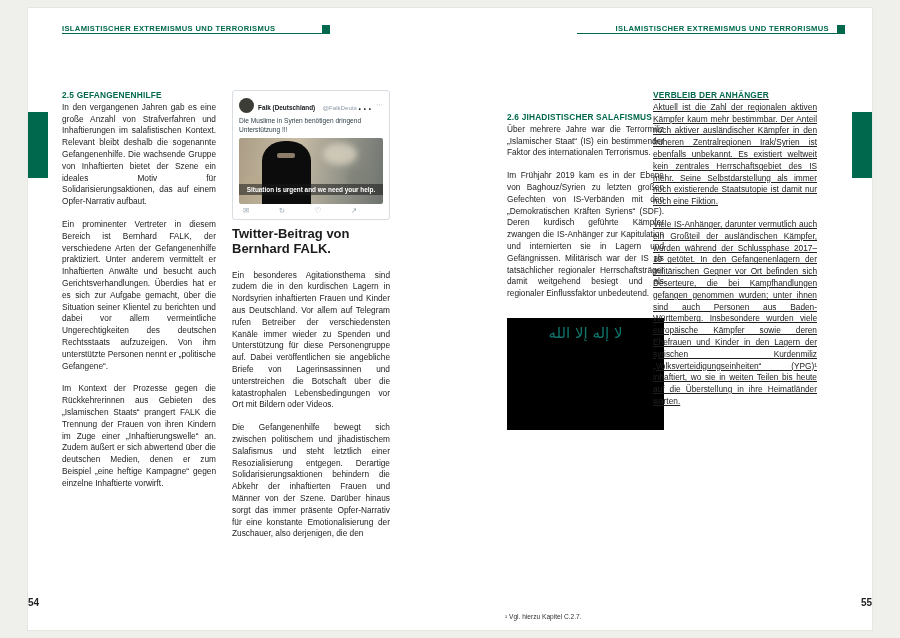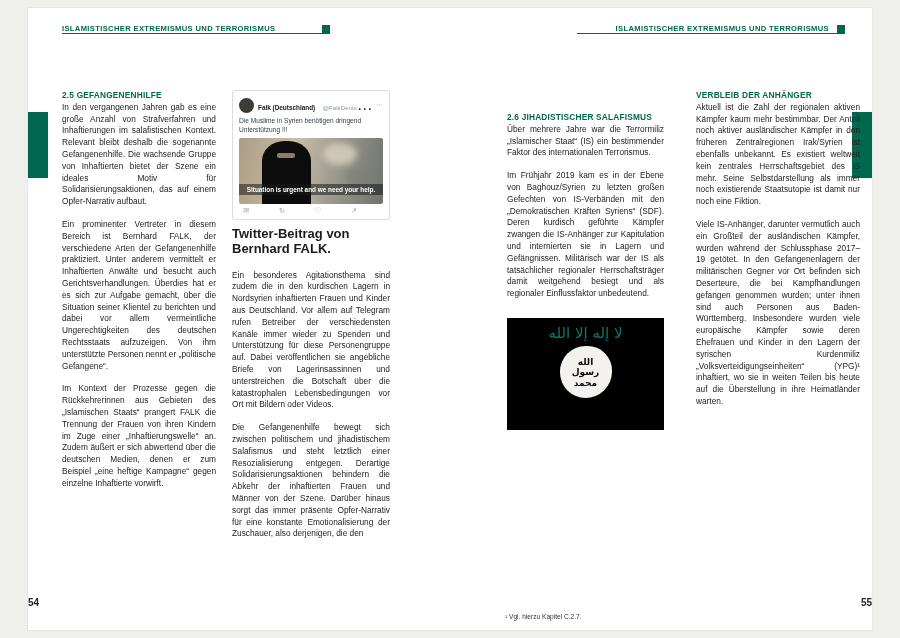--- a/index.html
+++ b/index.html
@@ -30,21 +30,21 @@
     font-size:7.6px;font-weight:bold;letter-spacing:.35px;
     color:var(--green,#00684C);white-space:nowrap;
   }
   .header-square{width:8px;height:8px;background:var(--green,#00684C);margin-left:8px;flex:0 0 auto;}
 
   
   .col{position:absolute;top:90px;}
   #colA{left:62px;width:154px;}
   #colB{left:232px;width:158px;}
   #colC{left:507px;width:157px;}
-  #colD{left:696px;width:164px;}
+  #colD{left:653px;width:164px;text-decoration:underline;}
 
   .body-p{
     font-size:8.3px;line-height:11.8px;text-align:justify;
     margin:0 0 11px 0;overflow-wrap:break-word;color:#222;
   }
   .body-p:last-child{margin-bottom:0;}
   .sect-heading{
     font-size:8.3px;line-height:11.8px;font-weight:bold;
     color:var(--green,#00684C);letter-spacing:.2px;margin:0;
   }
@@ -175,25 +175,20 @@
   <p class="body-p">Ein besonderes Agitationsthema sind zudem die in den kurdischen Lagern in Nordsyrien inhaftierten Frauen und Kinder aus Deutschland. Vor allem auf Telegram rufen Betreiber der verschiedensten Kanäle immer wieder zu Spenden und Unterstützung für diese Personengruppe auf. Dabei veröffentlichen sie angebliche Briefe von Lagerinsassinnen und unterstreichen die Botschaft über die katastrophalen Lebensbedingungen vor Ort mit Bildern oder Videos.</p>
   <p class="body-p">Die Gefangenenhilfe bewegt sich zwischen politischem und jihadistischem Salafismus und steht letztlich einer Resozialisierung entgegen. Derartige Solidarisierungsaktionen behindern die Abkehr der inhaftierten Frauen und Männer von der Szene. Darüber hinaus sorgt das immer präsente Opfer-Narrativ für eine konstante Emotionalisierung der Zuschauer, also derjenigen, die den</p>
 </div>
 
 <div class="col" id="colC">
   <h3 class="sect-heading gap-top">2.6 JIHADISTISCHER SALAFISMUS</h3>
   <p class="body-p">Über mehrere Jahre war die Terrormiliz „Islamischer Staat“ (IS) ein bestimmender Faktor des internationalen Terrorismus.</p>
   <p class="body-p">Im Frühjahr 2019 kam es in der Ebene von Baghouz/Syrien zu letzten großen Gefechten von IS-Verbänden mit den „Demokratischen Kräften Syriens“ (SDF). Deren kurdisch geführte Kämpfer zwangen die IS-Anhänger zur Kapitulation und internierten sie in Lagern und Gefängnissen. Militärisch war der IS als tatsächlicher regionaler Herrschaftsträger damit weitgehend besiegt und als regionaler Einflussfaktor unbedeutend.</p>
   <div class="is-flag">
     <div class="shahada">لا إله إلا الله</div>
-    <div class="seal">
-      <span>الله</span>
-      <span>رسول</span>
-      <span>محمد</span>
-    </div>
   </div>
 </div>
 
 <div class="col" id="colD">
   <h3 class="sect-heading">VERBLEIB DER ANHÄNGER</h3>
   <p class="body-p">Aktuell ist die Zahl der regionalen aktiven Kämpfer kaum mehr bestimmbar. Der Anteil noch aktiver ausländischer Kämpfer in den früheren Zentralregionen Irak/Syrien ist ebenfalls unbekannt. Es existiert weltweit kein zentrales Herrschaftsgebiet des IS mehr. Seine Selbstdarstellung als immer noch existierende Staatsutopie ist damit nur noch eine Fiktion.</p>
   <p class="body-p">Viele IS-Anhänger, darunter vermutlich auch ein Großteil der ausländischen Kämpfer, wurden während der Schlussphase 2017–19 getötet. In den Gefangenenlagern der militärischen Gegner vor Ort befinden sich Deserteure, die bei Kampfhandlungen gefangen genommen wurden; unter ihnen sind auch Personen aus Baden-Württemberg. Insbesondere wurden viele europäische Kämpfer sowie deren Ehefrauen und Kinder in den Lagern der syrischen Kurdenmiliz „Volksverteidigungseinheiten“ (YPG)¹ inhaftiert, wo sie in weiten Teilen bis heute auf die Überstellung in ihre Heimatländer warten.</p>
 </div>
 
 <div class="footnote">¹ Vgl. hierzu Kapitel C.2.7.</div>

